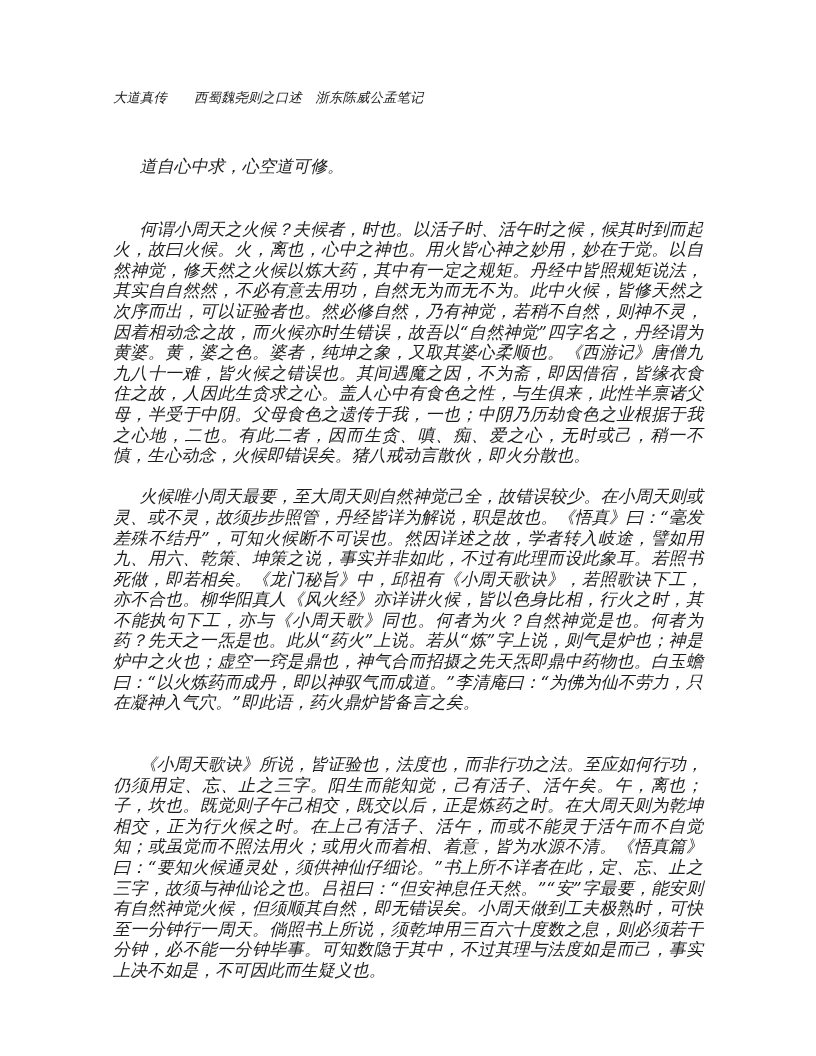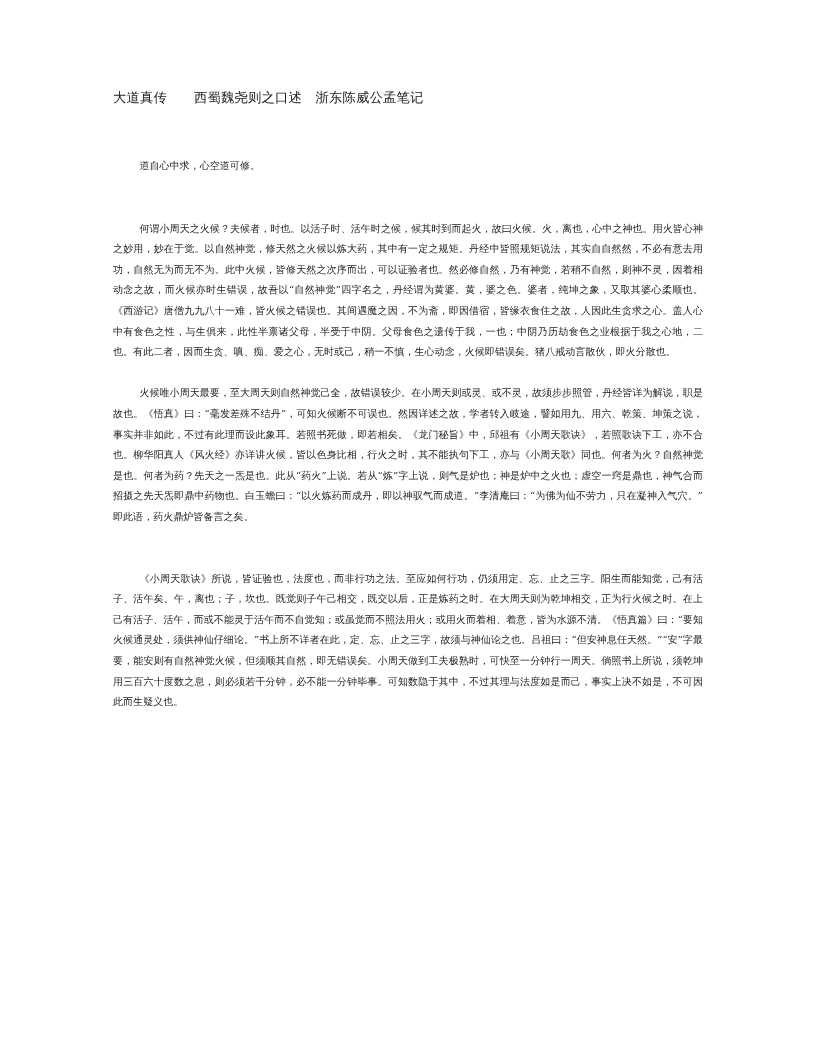--- a/index.html
+++ b/index.html
@@ -15,20 +15,21 @@
     font-family: "DejaVu Serif", "Liberation Serif", serif;
     color: #1a1a1a;
     -webkit-font-smoothing: antialiased;
   }
   .page {
     position: relative;
     width: 684px;
     height: 1056px;
     box-sizing: border-box;
     background: #ffffff;
+    font-style: italic;
   }
   
   .doc-title {
     position: absolute;
     left: 113px;
     top: 89px;
     width: 600px;
     font-size: 13.3px;
     line-height: 18px;
     letter-spacing: 0.2px;
@@ -37,21 +38,21 @@
   }
   
   .body-block {
     position: absolute;
     left: 113px;
     top: 156px;
     width: 590px;
   }
   p.para {
     margin: 0;
-    font-size: 10px;
+    font-size: 17px;
     line-height: 20.6px;
     text-align: justify;
     text-justify: inter-ideograph;
     text-indent: 26.4px;
     color: #1c1c1c;
     letter-spacing: 0.05px;
     word-break: break-all;
   }
   p.para.heading-line {
     text-indent: 26.4px;

